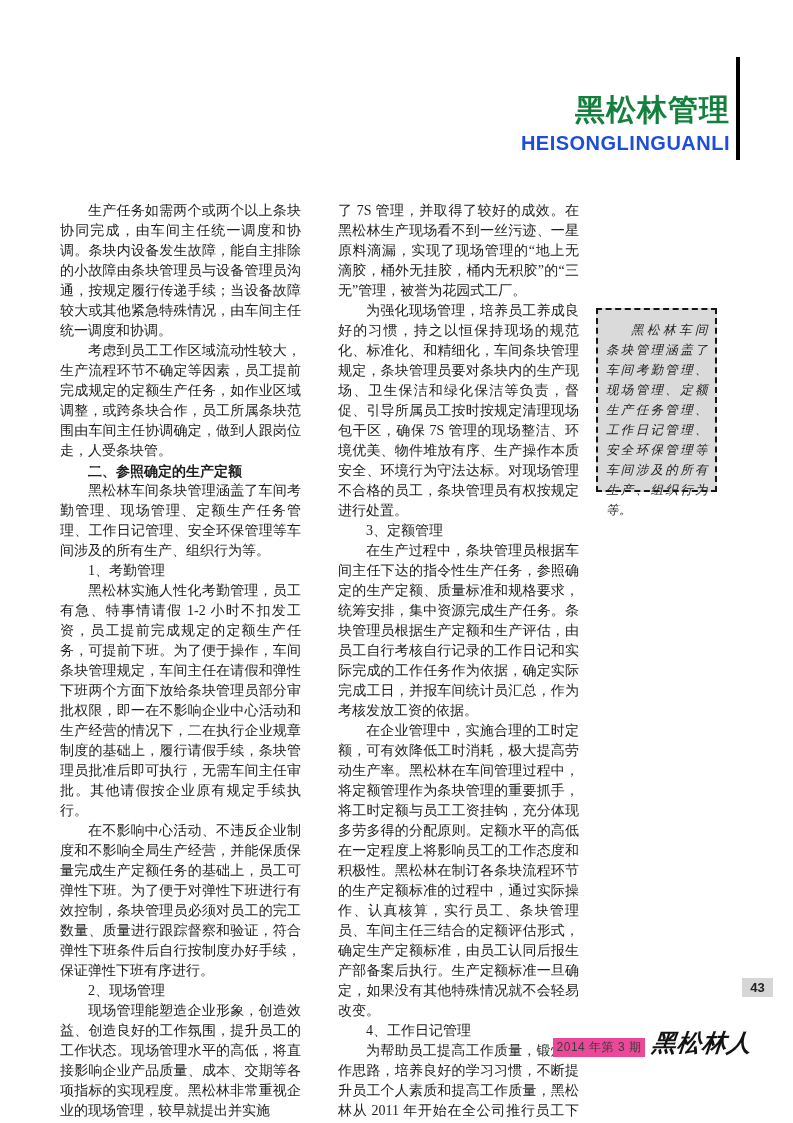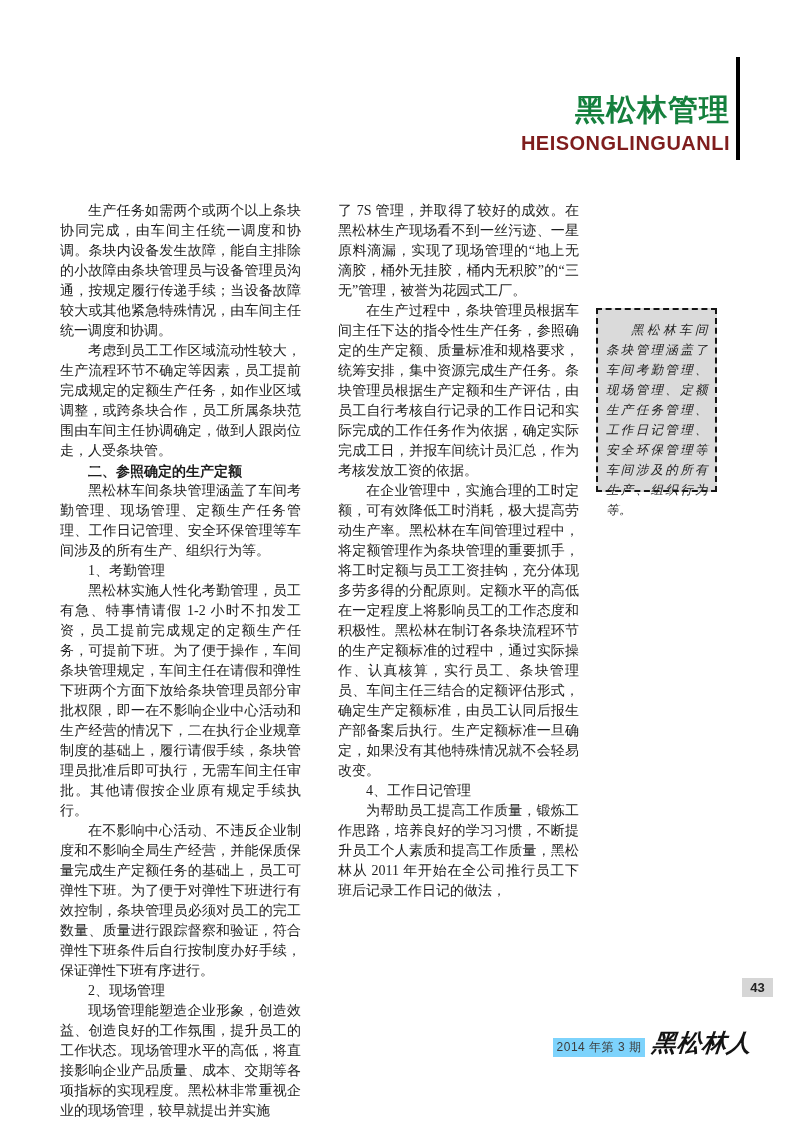--- a/index.html
+++ b/index.html
@@ -32,21 +32,21 @@
   }
   .masthead-sub {
     position: absolute;
     top: 132px;
     right: 63px;
     font-family: "Liberation Sans", sans-serif;
     font-weight: bold;
     font-size: 20px;
     line-height: 22px;
     letter-spacing: 0.5px;
-    color: #7f1d1d;
+    color: #1d4ed8;
     white-space: nowrap;
   }
   .masthead-bar {
     position: absolute;
     left: 736px;
     top: 57px;
     width: 4px;
     height: 103px;
     background: #000000;
   }
@@ -94,21 +94,21 @@
     color: #222222;
   }
 
   
   .footer-issue {
     position: absolute;
     left: 553px;
     top: 1038px;
     width: 92px;
     height: 19px;
-    background: #7dd3fc;
+    background: #ec4899;
     font-family: "Liberation Sans", sans-serif;
     font-size: 12px;
     line-height: 19px;
     text-align: center;
     letter-spacing: 0.5px;
     color: #3c3c3c;
   }
   .footer-logo {
     position: absolute;
     left: 652px;
@@ -153,20 +153,22 @@
       <p class="heading">二、参照确定的生产定额</p>
       <p class="body">黑松林车间条块管理涵盖了车间考勤管理、现场管理、定额生产任务管理、工作日记管理、安全环保管理等车间涉及的所有生产、组织行为等。</p>
       <p class="subheading">1、考勤管理</p>
       <p class="body">黑松林实施人性化考勤管理，员工有急、特事情请假 1-2 小时不扣发工资，员工提前完成规定的定额生产任务，可提前下班。为了便于操作，车间条块管理规定，车间主任在请假和弹性下班两个方面下放给条块管理员部分审批权限，即一在不影响企业中心活动和生产经营的情况下，二在执行企业规章制度的基础上，履行请假手续，条块管理员批准后即可执行，无需车间主任审批。其他请假按企业原有规定手续执行。</p>
       <p class="body">在不影响中心活动、不违反企业制度和不影响全局生产经营，并能保质保量完成生产定额任务的基础上，员工可弹性下班。为了便于对弹性下班进行有效控制，条块管理员必须对员工的完工数量、质量进行跟踪督察和验证，符合弹性下班条件后自行按制度办好手续，保证弹性下班有序进行。</p>
       <p class="subheading">2、现场管理</p>
       <p class="body">现场管理能塑造企业形象，创造效益、创造良好的工作氛围，提升员工的工作状态。现场管理水平的高低，将直接影响企业产品质量、成本、交期等各项指标的实现程度。黑松林非常重视企业的现场管理，较早就提出并实施</p>
     </div>
   <div class="col col-right">
       <p class="body noindent">了 7S 管理，并取得了较好的成效。在黑松林生产现场看不到一丝污迹、一星原料滴漏，实现了现场管理的“地上无滴胶，桶外无挂胶，桶内无积胶”的“三无”管理，被誉为花园式工厂。</p>
+      <p class="body">为强化现场管理，培养员工养成良好的习惯，持之以恒保持现场的规范化、标准化、和精细化，车间条块管理规定，条块管理员要对条块内的生产现场、卫生保洁和绿化保洁等负责，督促、引导所属员工按时按规定清理现场包干区，确保 7S 管理的现场整洁、环境优美、物件堆放有序、生产操作本质安全、环境行为守法达标。对现场管理不合格的员工，条块管理员有权按规定进行处置。</p>
+      <p class="subheading">3、定额管理</p>
       <p class="body">在生产过程中，条块管理员根据车间主任下达的指令性生产任务，参照确定的生产定额、质量标准和规格要求，统筹安排，集中资源完成生产任务。条块管理员根据生产定额和生产评估，由员工自行考核自行记录的工作日记和实际完成的工作任务作为依据，确定实际完成工日，并报车间统计员汇总，作为考核发放工资的依据。</p>
       <p class="body">在企业管理中，实施合理的工时定额，可有效降低工时消耗，极大提高劳动生产率。黑松林在车间管理过程中，将定额管理作为条块管理的重要抓手，将工时定额与员工工资挂钩，充分体现多劳多得的分配原则。定额水平的高低在一定程度上将影响员工的工作态度和积极性。黑松林在制订各条块流程环节的生产定额标准的过程中，通过实际操作、认真核算，实行员工、条块管理员、车间主任三结合的定额评估形式，确定生产定额标准，由员工认同后报生产部备案后执行。生产定额标准一旦确定，如果没有其他特殊情况就不会轻易改变。</p>
       <p class="subheading">4、工作日记管理</p>
       <p class="body">为帮助员工提高工作质量，锻炼工作思路，培养良好的学习习惯，不断提升员工个人素质和提高工作质量，黑松林从 2011 年开始在全公司推行员工下班后记录工作日记的做法，</p>
     </div>
 
   <div class="pull-quote">黑松林车间条块管理涵盖了车间考勤管理、现场管理、定额生产任务管理、工作日记管理、安全环保管理等车间涉及的所有生产、组织行为等。</div>
 
   <div class="footer-issue">2014 年第 3 期</div>
   <div class="footer-logo">黑松林人</div>

